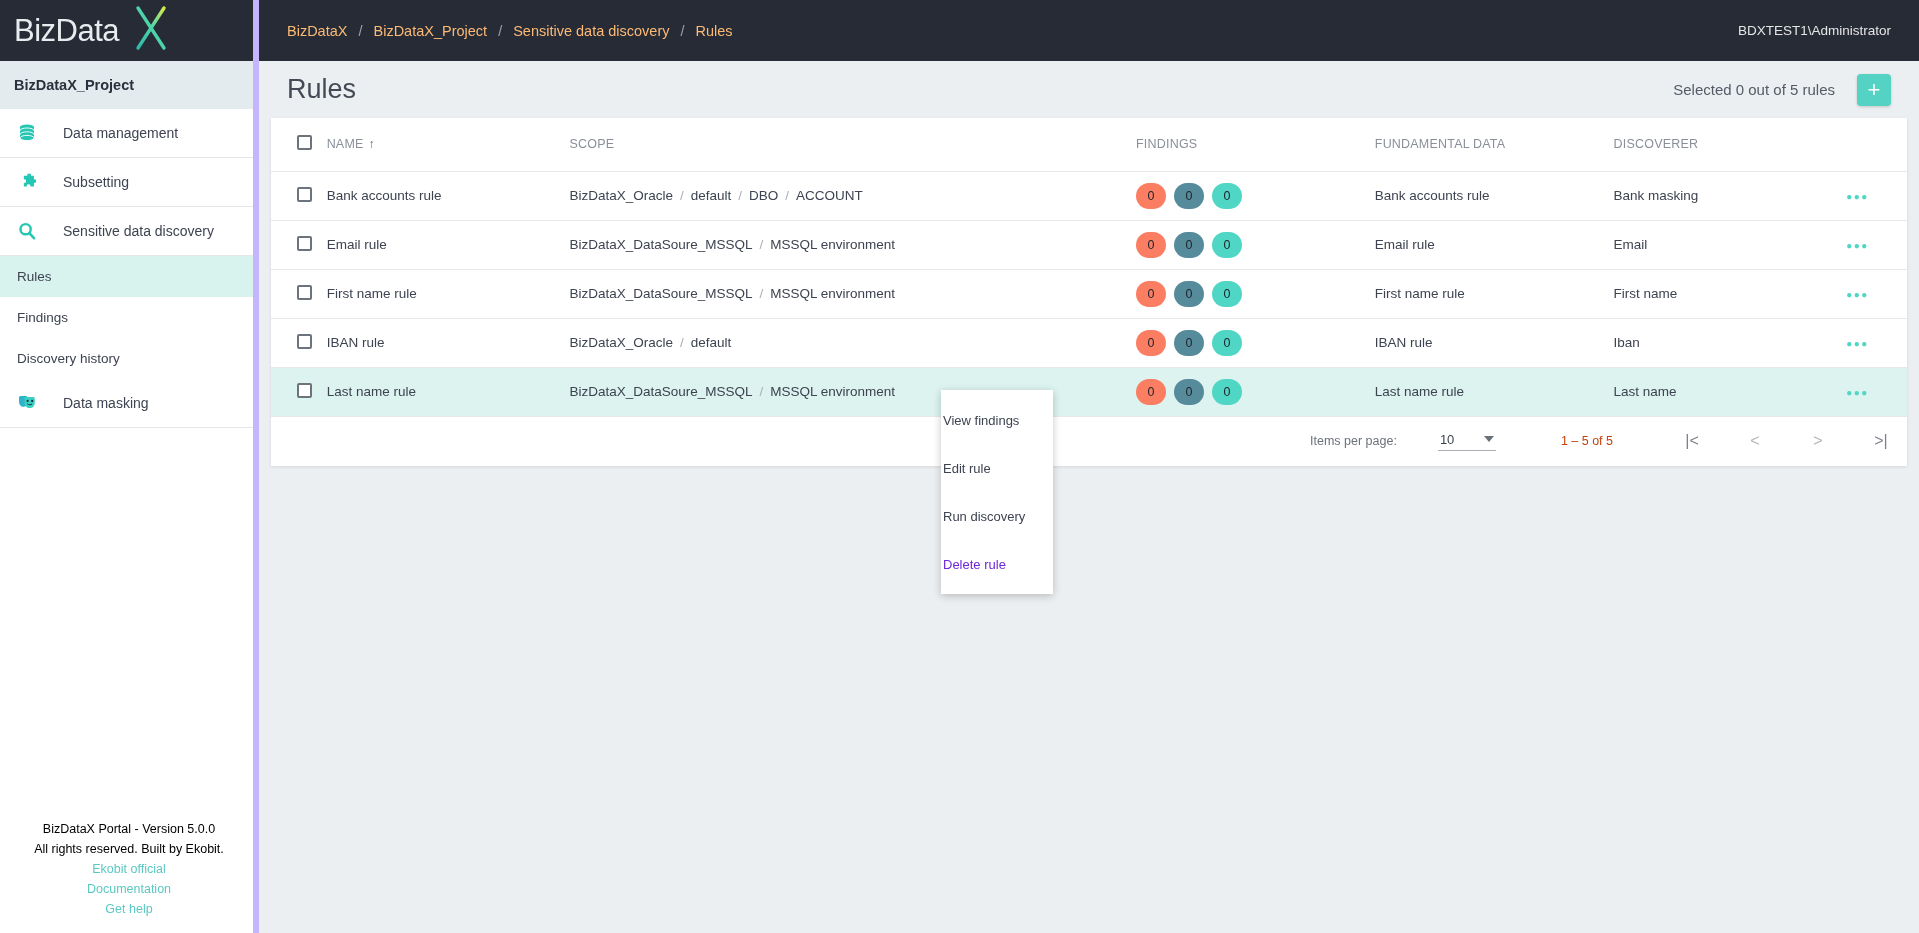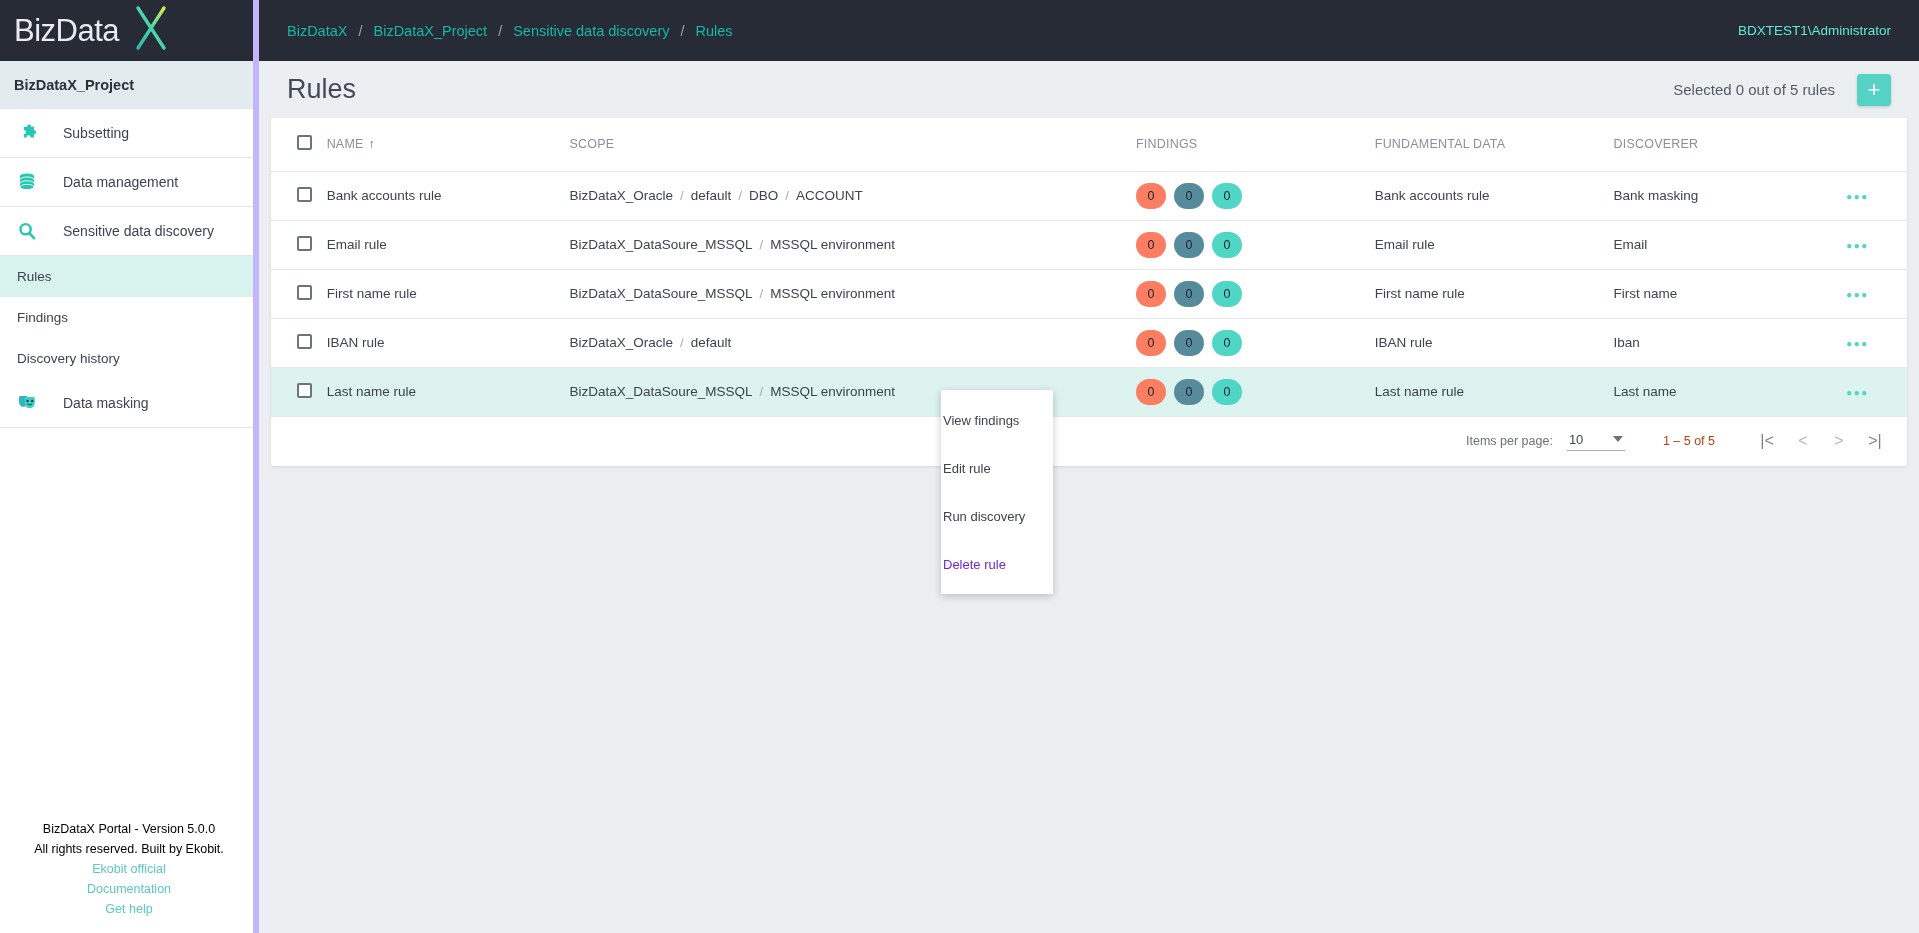--- a/index.html
+++ b/index.html
@@ -60,24 +60,24 @@
   .footer .link { font-size: 12.5px; color: #5bc8c2; line-height: 20px; cursor: pointer; }
 
   
   .main { flex: 1; display: flex; flex-direction: column; background: #eceff1; }
   .topbar {
     height: 61px; background: #262b36;
     display: flex; align-items: center; justify-content: space-between;
     padding: 0 28px 0 28px;
   }
   .crumbs { display: flex; align-items: center; font-size: 14.5px; }
-  .crumb { color: #14b8a6; cursor: pointer; }
+  .crumb { color: #fdba74; cursor: pointer; }
   .crumb.last { cursor: default; }
   .crumb-sep { color: #9aa1ad; margin: 0 11px; }
-  .user { color: #5eead4; font-size: 13.5px; }
+  .user { color: #e5e5e5; font-size: 13.5px; }
 
   .pagehead {
     height: 57px; display: flex; align-items: center;
     justify-content: space-between; padding: 0 28px 0 28px;
   }
   .pagetitle { font-size: 27px; color: #434a55; font-weight: 400; }
   .headright { display: flex; align-items: center; }
   .selcount { font-size: 15px; color: #545b66; margin-right: 22px; }
   .addbtn {
     width: 34px; height: 32px; border-radius: 4px; background: #54d2c4;
@@ -123,21 +123,21 @@
     font-size: 12.5px; color: #20262e;
   }
   .b1 { background: #fb7d62; }
   .b2 { background: #568b9b; }
   .b3 { background: #4fd6c4; }
 
   .dots { color: #4fd6c4; font-size: 19px; letter-spacing: 1.5px; cursor: pointer; }
 
   .paginator {
     height: 49px; display: flex; align-items: center; justify-content: flex-end;
-    padding-right: 14px; font-size: 12.5px; color: #6b717b; background: #fff;
+    padding-right: 8px; font-size: 12.5px; color: #6b717b; background: #fff; gap: 27px;
   }
   .ipp-label { margin-right: 14px; }
   .ipp-select {
     display: inline-flex; align-items: center; border-bottom: 1px solid #a9aeb5;
     padding: 0 2px 3px 2px; min-width: 58px; justify-content: space-between;
     cursor: pointer; color: #3d4350; font-size: 13px;
   }
   .caret { width: 0; height: 0; border-left: 5px solid transparent;
            border-right: 5px solid transparent; border-top: 6px solid #6b717b; }
   .range { margin: 0 34px 0 38px; color: #c2410c; }
@@ -177,40 +177,40 @@
           <path d="M12 4 L38 44 M38 4 L12 44" stroke="url(#xg)" stroke-width="3.4" fill="none" stroke-linecap="round"></path>
         </svg>
       </div>
     </div>
 
     <div class="project-title">BizDataX_Project</div>
 
     <div class="nav-item">
       <span class="ico">
         <svg width="20" height="20" viewBox="0 0 20 20">
-          <path d="M7 2.5h3.2a1.6 1.6 0 1 1 3.1 0H16v3.2a1.6 1.6 0 1 1 0 3.1V12h-3.2
-                   a1.6 1.6 0 1 0-3.1 0H7V8.8a1.6 1.6 0 1 0 0-3.1V2.5z" transform="translate(-1,1) scale(1.12)" fill="#25c6b2"></path>
-        </svg>
-      </span>
-      <span class="lbl">Subsetting</span>
-    </div>
-
-    <div class="nav-item">
-      <span class="ico">
-        <svg width="20" height="20" viewBox="0 0 20 20">
           <ellipse cx="10" cy="4.2" rx="7" ry="2.6" fill="#25c6b2"></ellipse>
           <rect x="3" y="4.2" width="14" height="3.2" fill="#25c6b2"></rect>
           <ellipse cx="10" cy="7.6" rx="7" ry="2.6" fill="#25c6b2" stroke="#fff" stroke-width="0.9"></ellipse>
           <rect x="3" y="8" width="14" height="3.2" fill="#25c6b2"></rect>
           <ellipse cx="10" cy="11.4" rx="7" ry="2.6" fill="#25c6b2" stroke="#fff" stroke-width="0.9"></ellipse>
           <rect x="3" y="11.8" width="14" height="3" fill="#25c6b2"></rect>
           <ellipse cx="10" cy="15" rx="7" ry="2.6" fill="#25c6b2" stroke="#fff" stroke-width="0.9"></ellipse>
         </svg>
       </span>
       <span class="lbl">Data management</span>
+    </div>
+
+    <div class="nav-item">
+      <span class="ico">
+        <svg width="20" height="20" viewBox="0 0 20 20">
+          <path d="M7 2.5h3.2a1.6 1.6 0 1 1 3.1 0H16v3.2a1.6 1.6 0 1 1 0 3.1V12h-3.2
+                   a1.6 1.6 0 1 0-3.1 0H7V8.8a1.6 1.6 0 1 0 0-3.1V2.5z" transform="translate(-1,1) scale(1.12)" fill="#25c6b2"></path>
+        </svg>
+      </span>
+      <span class="lbl">Subsetting</span>
     </div>
 
     <div class="nav-item">
       <span class="ico">
         <svg width="20" height="20" viewBox="0 0 20 20">
           <circle cx="8.6" cy="8.2" r="5.1" fill="none" stroke="#25c6b2" stroke-width="2.4"></circle>
           <line x1="12.4" y1="12.2" x2="17" y2="17.2" stroke="#25c6b2" stroke-width="2.6" stroke-linecap="round"></line>
         </svg>
       </span>
       <span class="lbl">Sensitive data discovery</span>

